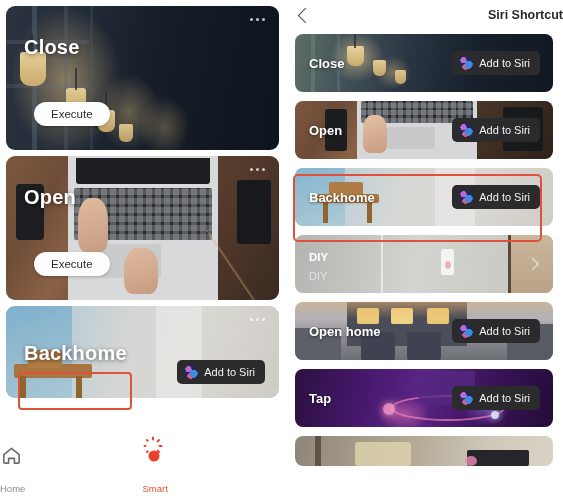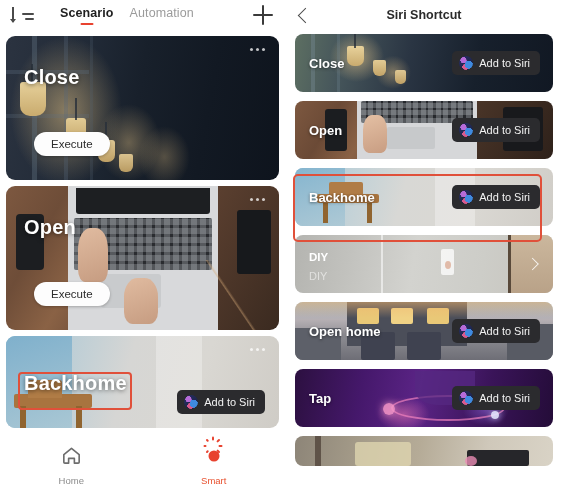--- a/index.html
+++ b/index.html
@@ -77,41 +77,41 @@
   .siri-btn .lbl{color:#f2f2f2;font-size:11px;white-space:nowrap;}
   .scard .siri-pos{position:absolute;right:14px;bottom:14px;}
 
   .hl-box{position:absolute;border:2.5px solid #e0503a;border-radius:4px;pointer-events:none;}
 
   
   .bottomnav{
     position:absolute;left:0;bottom:0;width:285px;height:57px;background:#fff;
     display:flex;align-items:flex-start;padding-top:6px;
   }
-  .nav-item{flex:1;display:flex;flex-direction:column;align-items:center;gap:8px;}
+  .nav-item{flex:1;display:flex;flex-direction:column;align-items:flex-start;gap:16px;}
   .nav-label{font-size:9.5px;color:#8b8b8b;}
   .nav-item.active .nav-label{color:#e8512f;}
   .nav-ico{width:23px;height:23px;position:relative;}
   .ico-sun{width:21px;height:21px;position:relative;}
   .ico-sun .core{position:absolute;left:50%;top:50%;transform:translate(-50%,-50%);
     width:11px;height:11px;border-radius:50%;background:#e8422f;}
   .ico-sun .ray{position:absolute;left:50%;top:50%;width:2px;height:19px;margin:-9.5px 0 0 -1px;}
   .ico-sun .ray:before,.ico-sun .ray:after{content:"";position:absolute;left:0;width:2px;height:3.5px;
     background:#e8422f;border-radius:1px;}
   .ico-sun .ray:before{top:0;} .ico-sun .ray:after{bottom:0;}
   .badge{position:absolute;right:-1px;top:-1px;width:6px;height:6px;border-radius:50%;background:#e8422f;border:1.2px solid #fff;}
 
   
   .phone-right{
     position:relative;width:278px;height:501px;background:#ffffff;flex:0 0 278px;overflow:hidden;
   }
   .rtop{height:30px;display:flex;align-items:center;position:relative;padding:0 12px;}
   .back-chev{width:10px;height:10px;border-left:1.8px solid #4d4d4d;border-bottom:1.8px solid #4d4d4d;
     transform:rotate(45deg);margin-left:3px;}
-  .rtitle{position:absolute;left:0;right:0;text-align:center;font-size:12.5px;color:#2a2a2a;font-weight:bold;}
+  .rtitle{position:absolute;left:0;right:0;text-align:right;font-size:12.5px;color:#2a2a2a;font-weight:bold;}
 
   .rlist{padding:4px 10px 0 10px;height:470px;overflow:hidden;}
   .rrow{
     position:relative;height:58px;border-radius:8px;overflow:hidden;margin-bottom:9px;
   }
   .rrow .bg{position:absolute;inset:0;}
   .rrow .ttl{
     position:absolute;left:14px;top:50%;transform:translateY(-50%);
     color:#fff;font-size:13px;font-weight:bold;text-shadow:0 1px 3px rgba(0,0,0,.5);
   }
@@ -126,38 +126,20 @@
     position:absolute;border:2.5px solid #e0503a;border-radius:5px;pointer-events:none;
   }
 </style>
 </head>
 <body>
 
 <div class="screens">
 
   <div class="phone-left">
 
-    <div class="topbar">
-      <div class="sort-icon">
-        <div class="arr"></div>
-          <i></i>
-          <i></i>
-          <i></i>
-      </div>
-      <div class="tabs">
-        <div class="tab active">
-          <span>Scenario</span>
-          <span class="underline"></span>
-        </div>
-        <div class="tab">
-          <span>Automation</span>
-        </div>
-      </div>
-      <div class="plus"></div>
-    </div>
 
     <div class="scenario-list">
 
       <div class="scard">
         <div class="bg" style="background:
                radial-gradient(ellipse 90px 120px at 22% 52%, rgba(222,190,130,.55) 0%, rgba(222,190,130,0) 62%),
                radial-gradient(ellipse 50px 60px at 45% 74%, rgba(216,184,126,.42) 0%, rgba(216,184,126,0) 64%),
                radial-gradient(ellipse 40px 48px at 58% 84%, rgba(210,178,122,.34) 0%, rgba(210,178,122,0) 64%),
                linear-gradient(100deg,#2b3340 0%,#222b38 26%,#18202b 48%,#121923 72%,#0e141d 100%);">
           <div style="position:absolute;left:26px;top:0;bottom:0;width:5px;background:rgba(96,112,128,.40);"></div>

